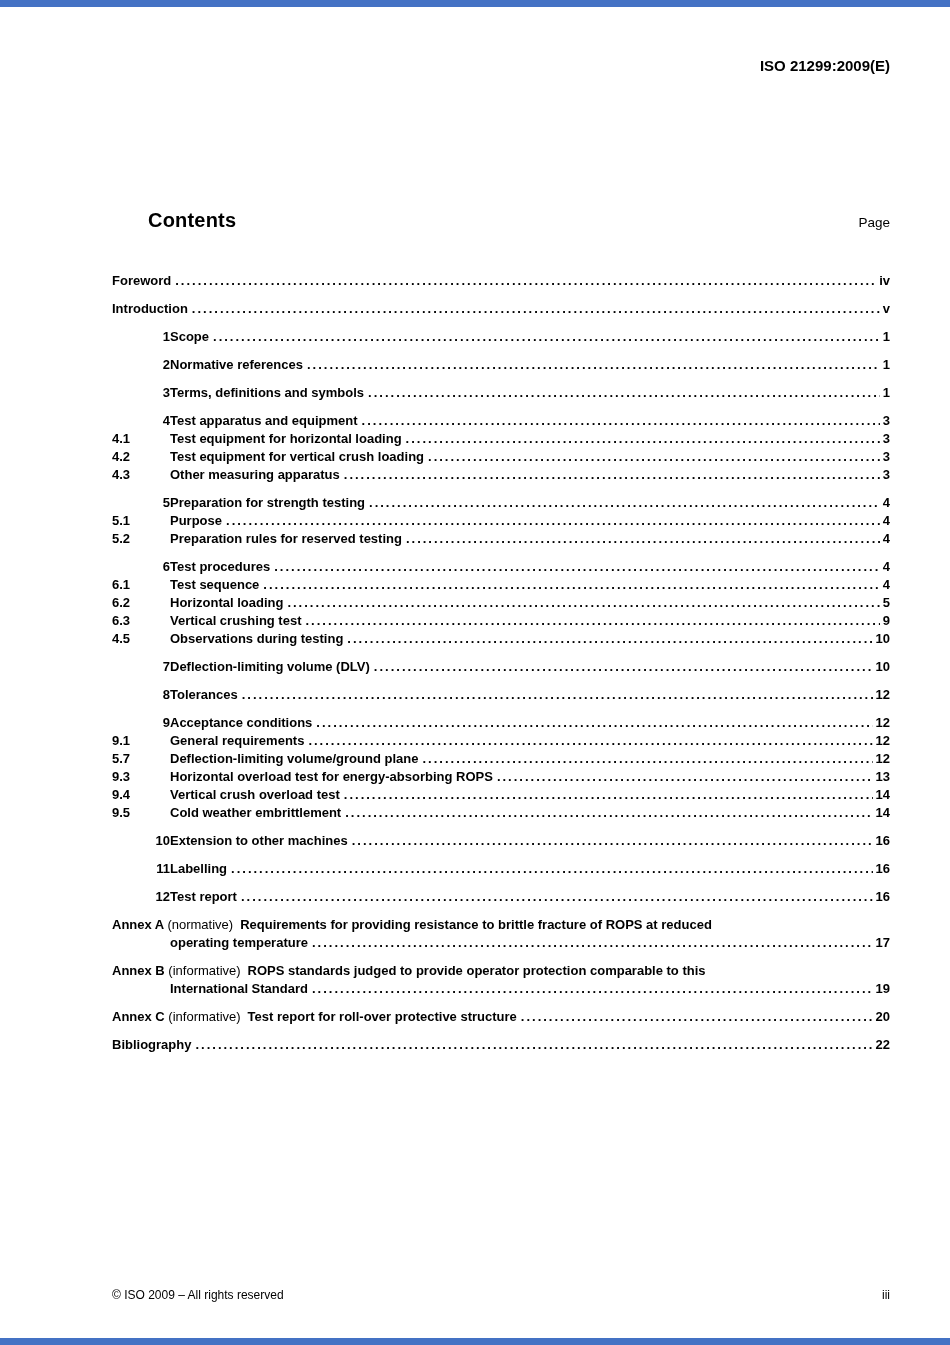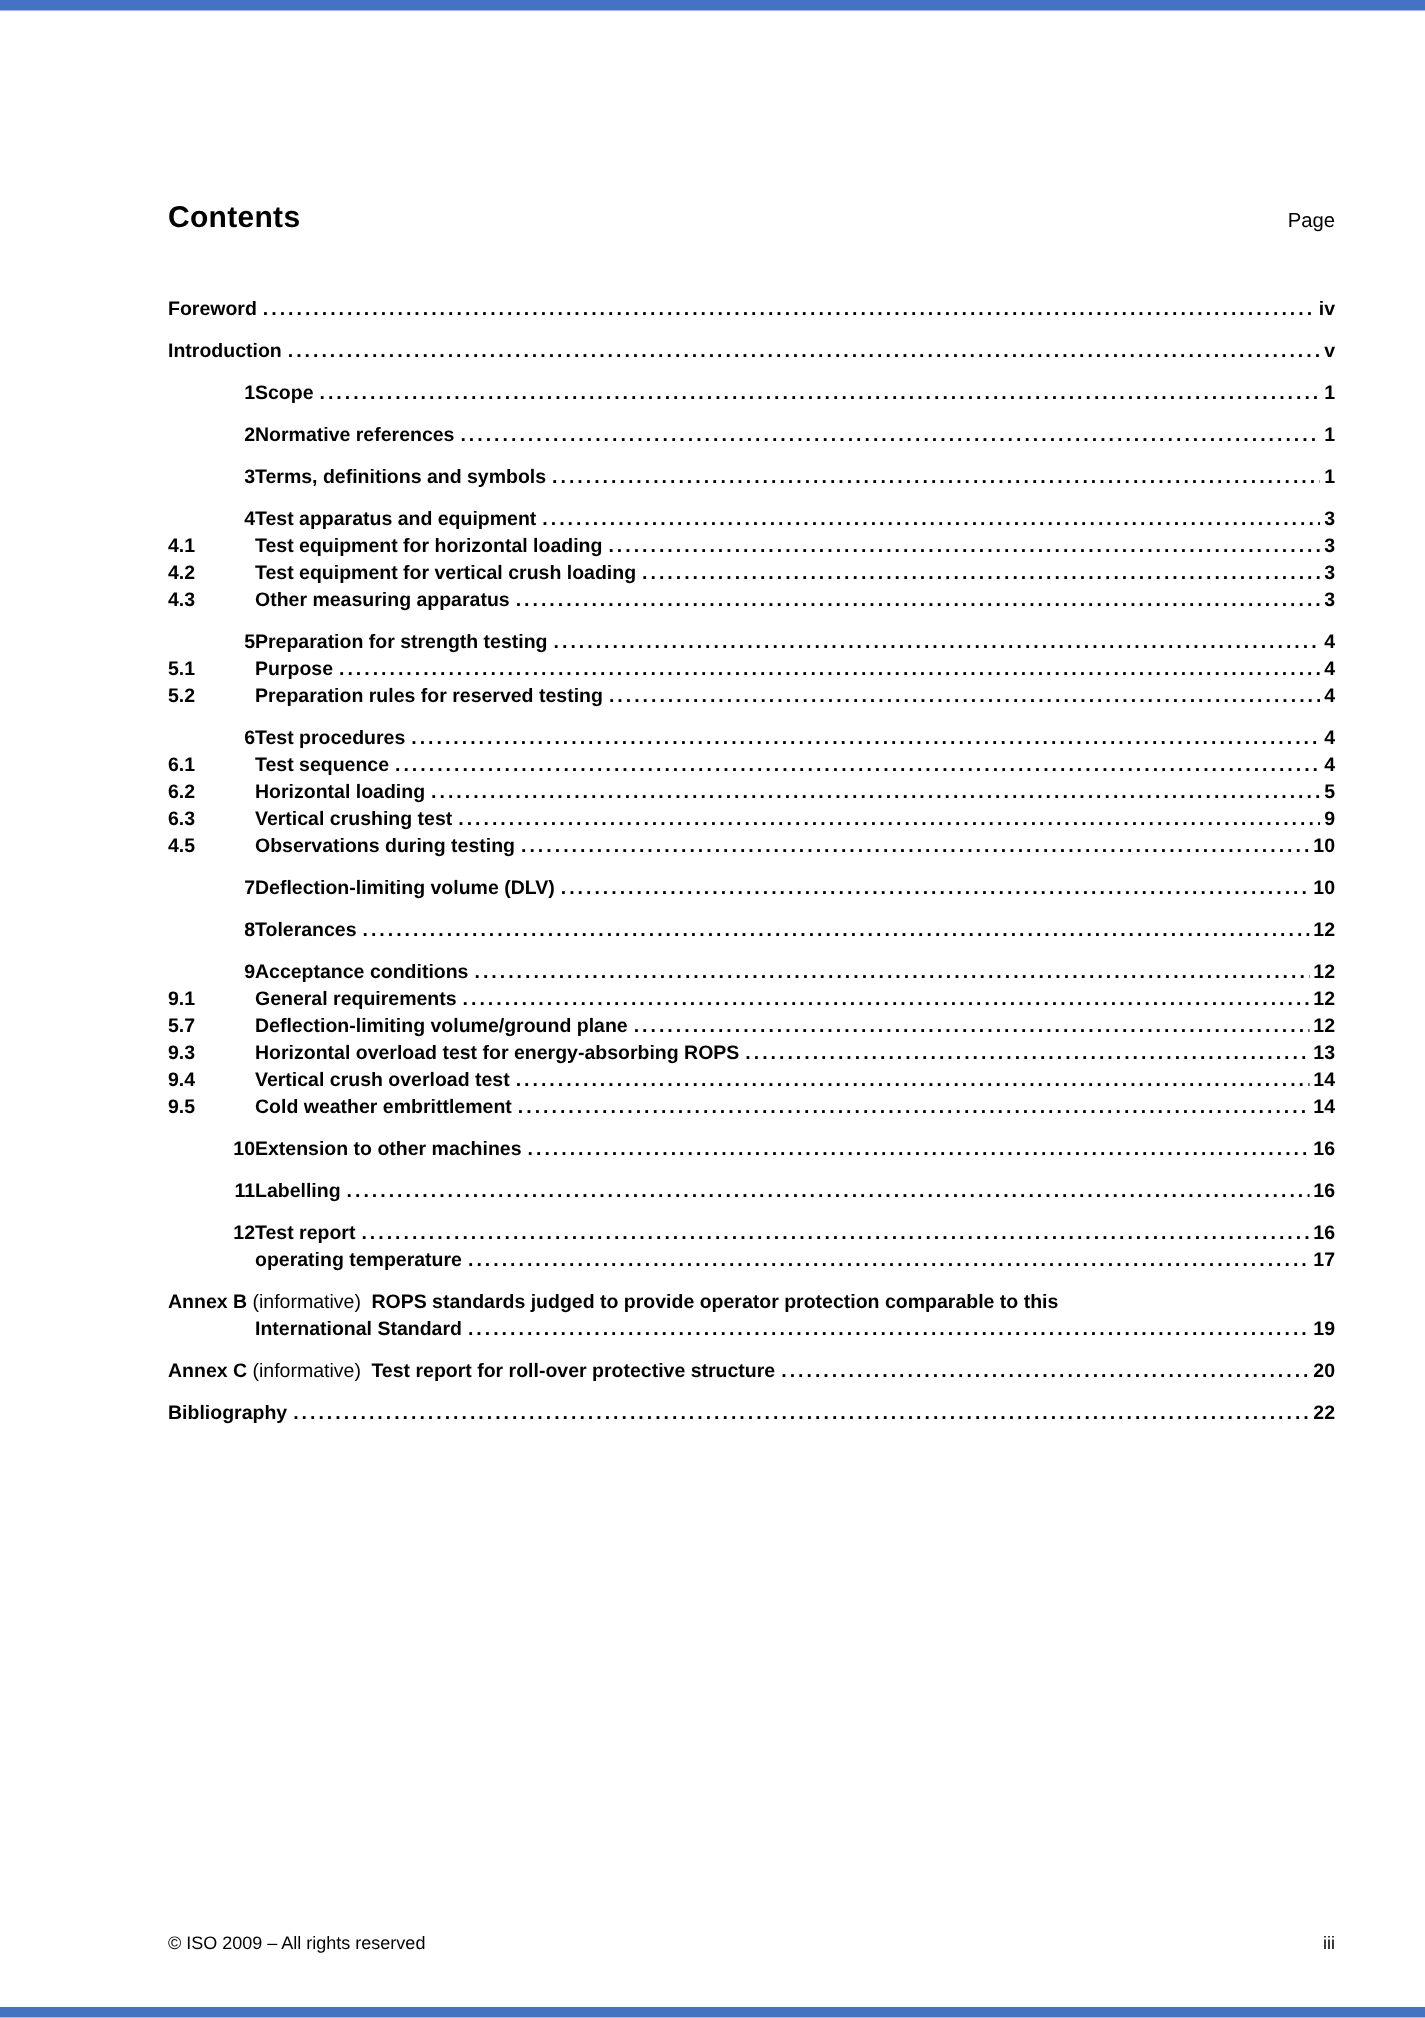--- a/index.html
+++ b/index.html
@@ -34,20 +34,21 @@
     font-size: 15px;
     font-weight: bold;
     line-height: 18px;
   }
 
   .heading-row {
     margin-top: 132px;
     display: flex;
     justify-content: space-between;
     align-items: baseline;
+    margin-left: 36px;
   }
   .page-title {
     font-size: 20px;
     font-weight: bold;
     line-height: 26px;
     letter-spacing: 0.2px;
   }
   .page-col-label {
     font-size: 13.5px;
     font-weight: normal;
@@ -95,20 +96,21 @@
     font-size: 12px;
     line-height: 14px;
   }
 </style>
 </head>
 <body>
 
 <div class="edge-bar top" style="background: rgb(68, 114, 196);"></div>
 
 <div class="content">
+  <div class="doc-ref">ISO 21299:2009(E)</div>
 
   <div class="heading-row">
     <span class="page-title">Contents</span>
     <span class="page-col-label">Page</span>
   </div>
 
   <div class="toc" id="toc">
       <div class="toc-row top">
         <span class="t">Foreword</span>
         <span class="dots">................................................................................................................................................................................................................................................................................................................................................................................................................</span>
@@ -268,20 +270,24 @@
         <span class="t">Labelling</span>
         <span class="dots">................................................................................................................................................................................................................................................................................................................................................................................................................</span>
         <span class="pg">16</span>
       </div>
       <div class="toc-row top">
         <span class="num">12</span>
         <span class="t">Test report</span>
         <span class="dots">................................................................................................................................................................................................................................................................................................................................................................................................................</span>
         <span class="pg">16</span>
       </div>
+      <div class="toc-row top">
+        <span class="t"><span class="">Annex A </span><span class="prefix-normal">(normative)</span></span>
+        <span class="t">Requirements for providing resistance to brittle fracture of ROPS at reduced</span>
+      </div>
       <div class="toc-row">
         <span class="t cont">operating temperature</span>
         <span class="dots">................................................................................................................................................................................................................................................................................................................................................................................................................</span>
         <span class="pg">17</span>
       </div>
       <div class="toc-row top">
         <span class="t"><span class="">Annex B </span><span class="prefix-normal">(informative)</span></span>
         <span class="t">ROPS standards judged to provide operator protection comparable to this</span>
       </div>
       <div class="toc-row">

